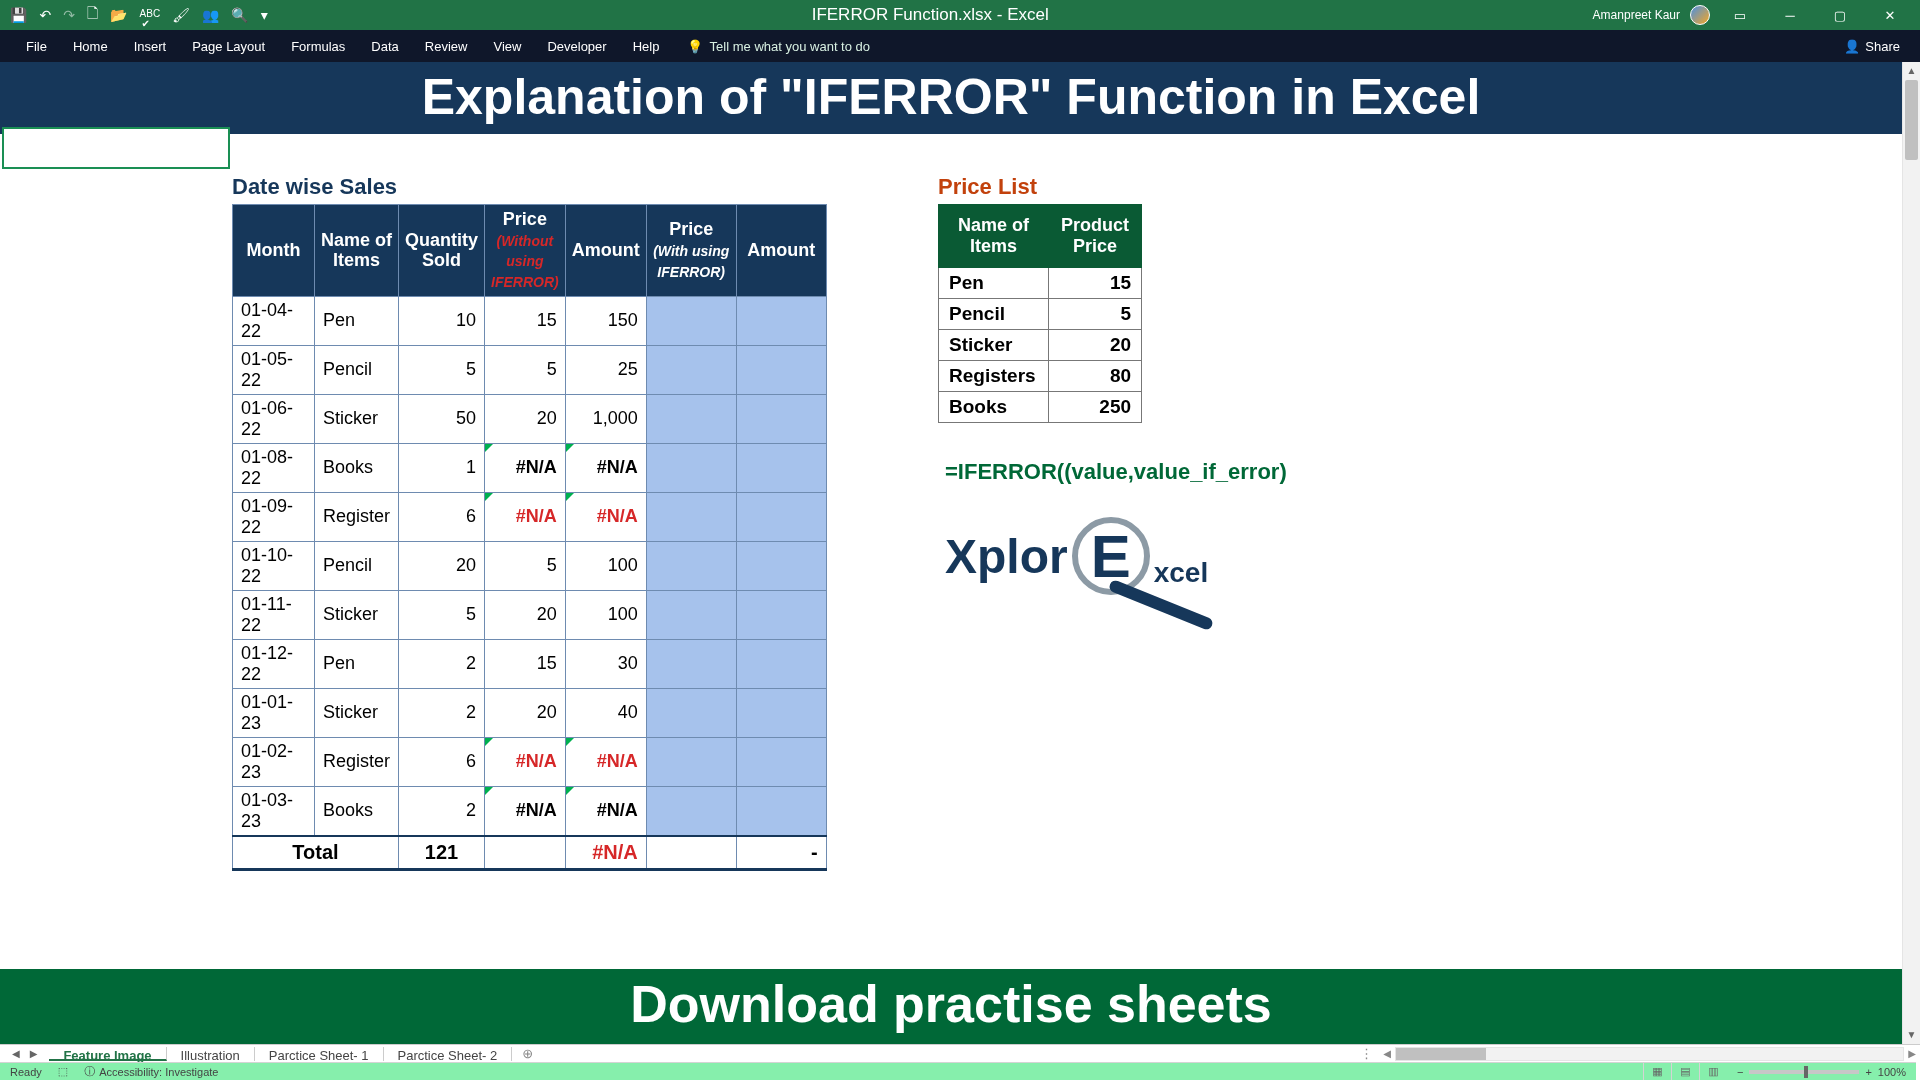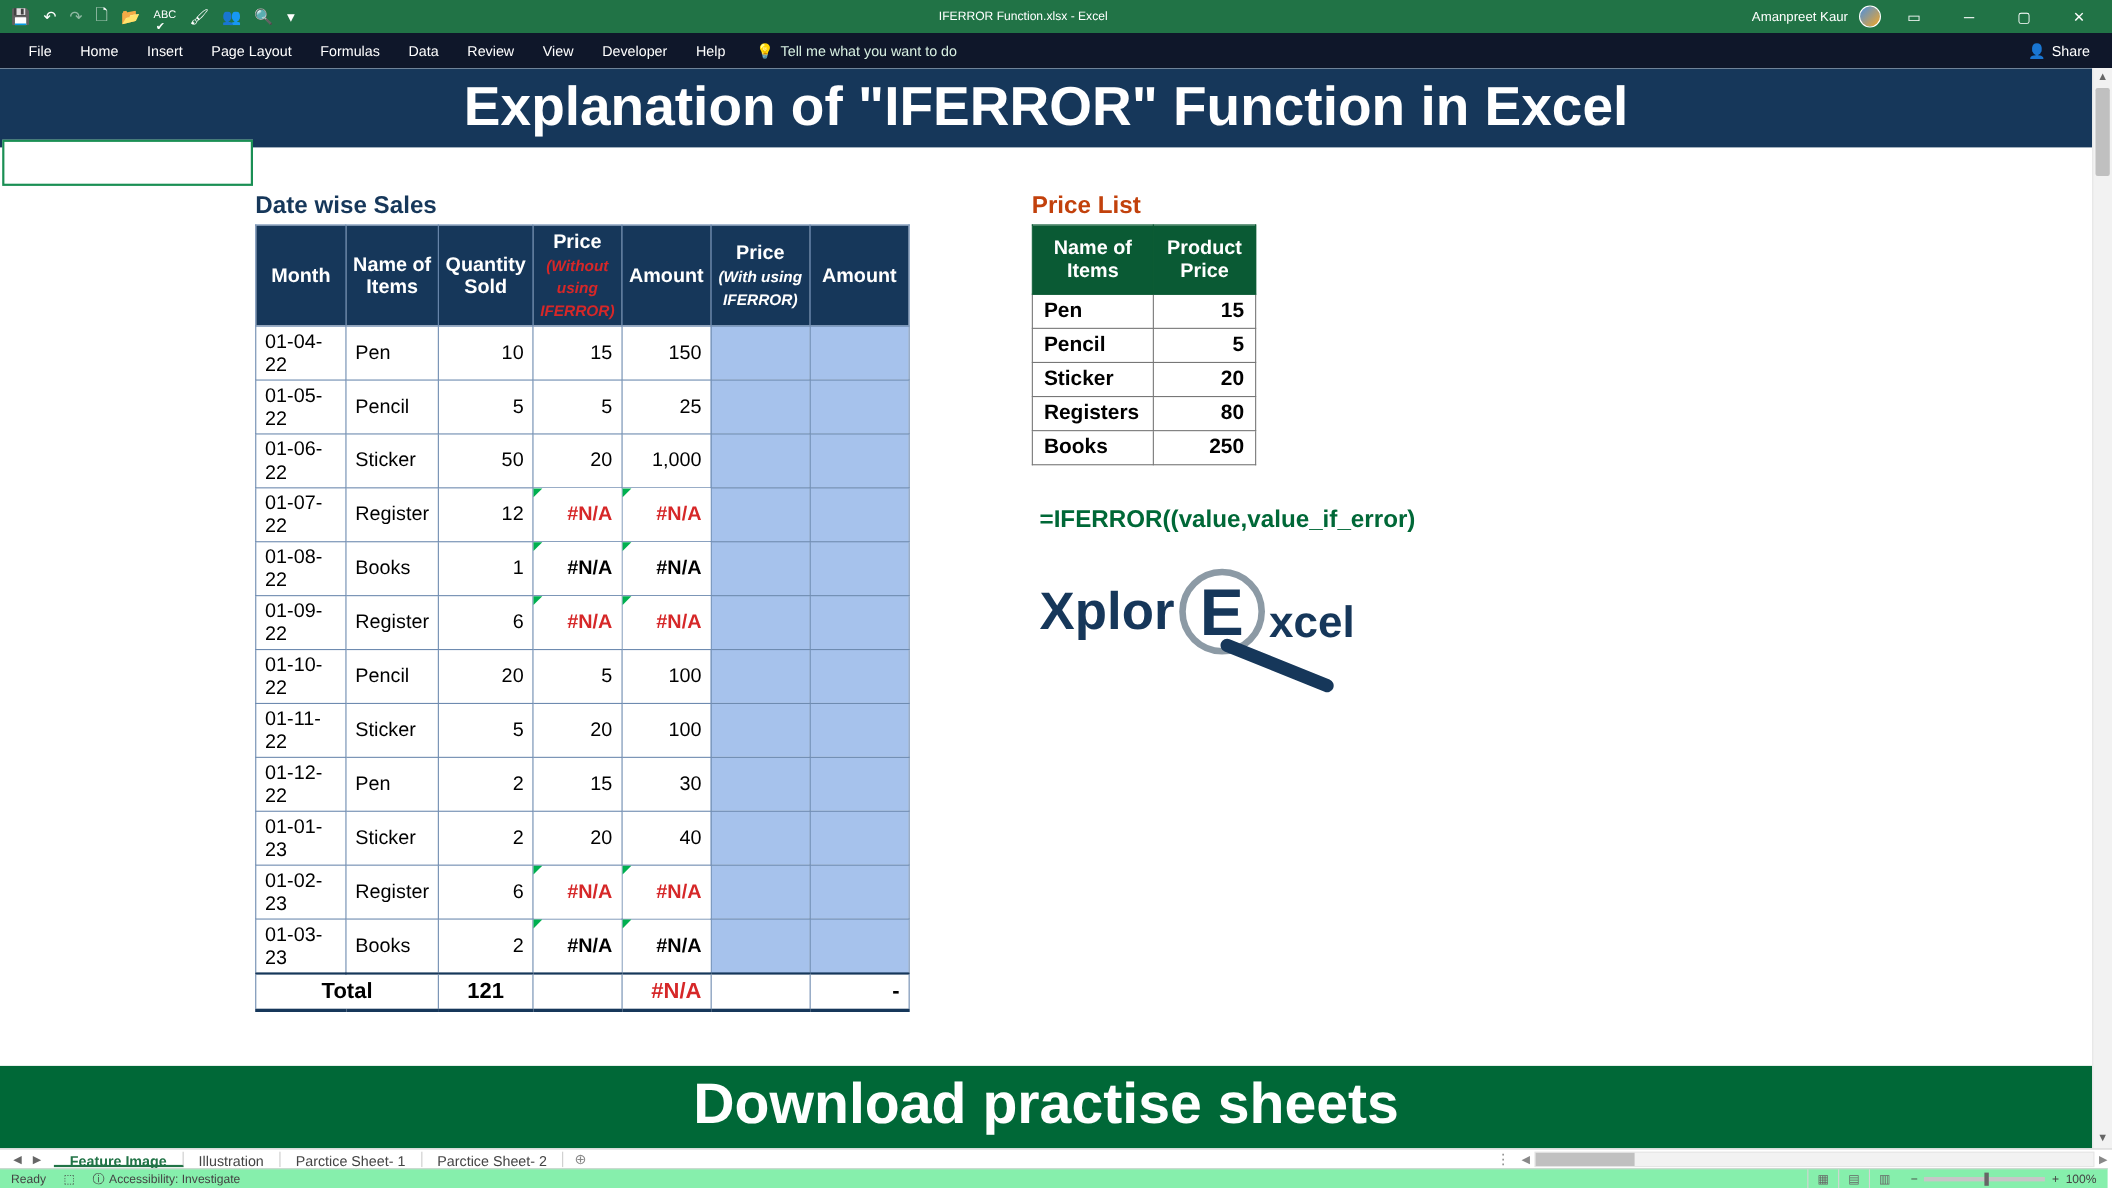--- a/index.html
+++ b/index.html
@@ -2,21 +2,21 @@
 <html><head>
 <meta charset="utf-8">
 <style>
 * { box-sizing: border-box; margin: 0; padding: 0; font-family: 'Segoe UI', Tahoma, sans-serif; }
 body { background: #fff; overflow: hidden; width: 1920px; height: 1080px; position: relative; }
 
 
 .title-bar { background: #217346; height: 30px; display: flex; align-items: center; color: #fff; font-size: 12px; }
 .qat { display: flex; align-items: center; padding-left: 10px; gap: 12px; }
 .qat-btn { color: #fff; cursor: pointer; font-size: 14px; display: inline-flex; align-items: center; }
-.title-center { flex: 1; text-align: center; font-size: 11px; }
+.title-center { flex: 1; text-align: center; font-size: 17px; }
 .title-right { display: flex; align-items: center; gap: 10px; padding-right: 10px; }
 .avatar { width: 20px; height: 20px; border-radius: 50%; background: linear-gradient(135deg,#4a90e2,#f5a623); border: 1px solid #fff; }
 .win-btn { width: 40px; height: 30px; display: flex; align-items: center; justify-content: center; color: #fff; font-size: 13px; }
 
 
 .ribbon { background: #0f172a; height: 32px; display: flex; align-items: center; padding-left: 14px; gap: 2px; color: #fff; font-size: 13px; }
 .ribbon-tab { padding: 6px 12px; cursor: pointer; }
 .ribbon-tab.file { background: transparent; }
 .tell-me { display: flex; align-items: center; gap: 6px; margin-left: 14px; color: #d8f0e2; font-size: 13px; }
 .share-area { margin-left: auto; padding-right: 20px; display: flex; align-items: center; gap: 5px; }
@@ -55,21 +55,21 @@
 .pricebox { position: absolute; top: 108px; left: 938px; }
 .pl { border-collapse: collapse; margin-top: 2px; }
 .pl th { background: #0a5a34; color: #fff; font-weight: bold; font-size: 18px; padding: 10px 12px; border: 1px solid #0a5a34; text-align: center; }
 .pl td { border: 1px solid #777; font-size: 19px; padding: 4px 10px; background: #fff; }
 .pl td.r { text-align: right; }
 
 .formula-text { position: absolute; top: 397px; left: 945px; color: #006837; font-weight: bold; font-size: 22px; }
 
 .logo { position: absolute; top: 455px; left: 945px; font-size: 48px; font-weight: bold; color: #16375a; display: flex; align-items: center; }
 .logo .big-e { display: inline-flex; align-items: center; justify-content: center; width: 78px; height: 78px; border: 6px solid #8c9aa5; border-radius: 50%; font-size: 60px; color: #16375a; margin: 0 4px; background: #fff; }
-.logo-text2 { font-size: 40px; align-self: flex-end; margin-bottom: 6px; }
+.logo-text2 { font-size: 28px; align-self: flex-end; margin-bottom: 6px; }
 .mag-handle { width: 110px; height: 12px; background: #16375a; border-radius: 6px; transform: rotate(22deg); position: absolute; top: 82px; left: 38px; }
 
 .banner2 { position: absolute; left: 0; right: 18px; bottom: 0; background: #006837; color: #fff; font-weight: bold; font-size: 52px; text-align: center; padding: 5px 0 10px; }
 
 
 .tabs-bar { position: absolute; bottom: 18px; left: 0; right: 0; height: 18px; background: #fff; border-top: 1px solid #ccc; display: flex; align-items: center; font-size: 13px; }
 .tabs-nav { display: flex; gap: 10px; padding: 0 12px; color: #666; font-size: 10px; }
 .tab { padding: 0 14px; border-right: 1px solid #ccc; color: #444; cursor: pointer; height: 14px; line-height: 18px; }
 .tab.active { border-bottom: 2px solid #217346; color: #217346; font-weight: bold; background: #fff; }
 .tab-add { padding: 0 10px; color: #888; }
@@ -189,29 +189,20 @@
           <tr>
             <td class="l">01-06-22</td>
             <td class="l">Sticker</td>
             <td class="r">50</td>
             <td class="r">20</td>
             <td class="r">1,000</td>
             <td class="hl"></td>
             <td class="hl"></td>
           </tr>
           <tr>
-            <td class="l">01-07-22</td>
-            <td class="l">Register</td>
-            <td class="r">12</td>
-            <td class="err-red tri">#N/A</td>
-            <td class="err-red tri">#N/A</td>
-            <td class="hl"></td>
-            <td class="hl"></td>
-          </tr>
-          <tr>
             <td class="l">01-08-22</td>
             <td class="l">Books</td>
             <td class="r">1</td>
             <td class="err-blk tri">#N/A</td>
             <td class="err-blk tri">#N/A</td>
             <td class="hl"></td>
             <td class="hl"></td>
           </tr>
           <tr>
             <td class="l">01-09-22</td>

